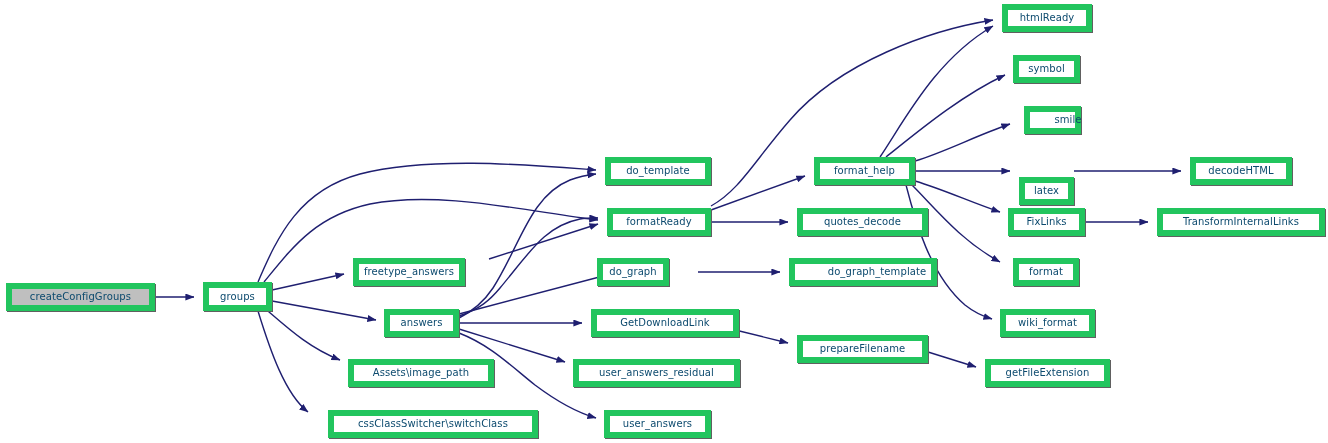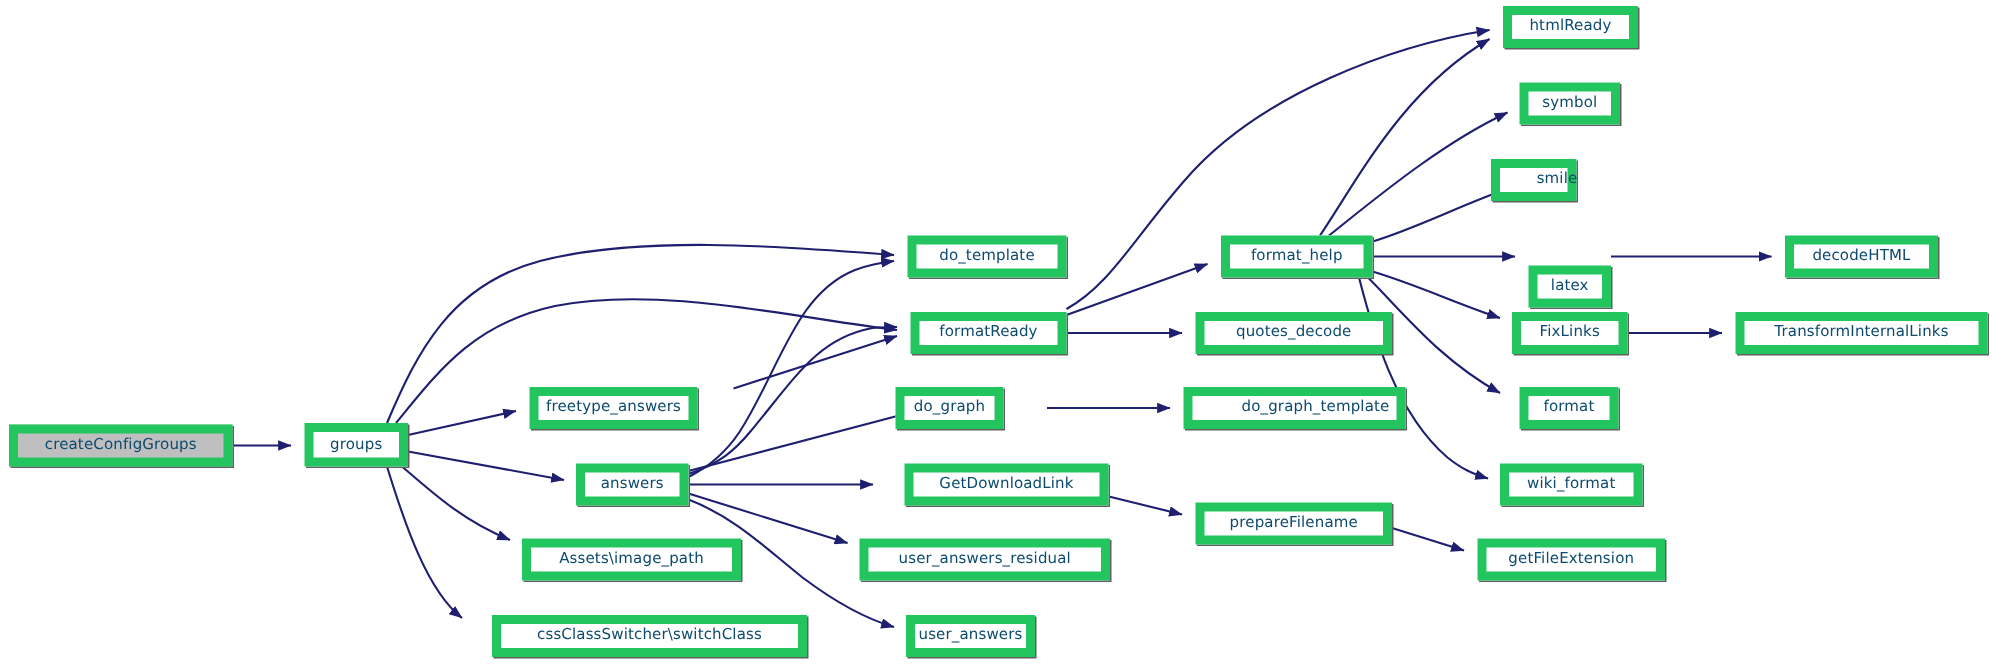--- a/index.html
+++ b/index.html
@@ -91,48 +91,48 @@
       </div>
       <div class="node" style="left: 605px; top: 157px; width: 106px; height: 28px;">
         <span>do_template</span>
       </div>
       <div class="node" style="left: 607px; top: 208px; width: 104px; height: 28px;">
         <span>formatReady</span>
       </div>
       <div class="node" style="left: 597px; top: 258px; width: 72px; height: 28px;">
         <span>do_graph</span>
       </div>
-      <div class="node" style="left: 591px; top: 309px; width: 136px; height: 28px; margin-left: 12px;">
+      <div class="node" style="left: 591px; top: 309px; width: 148px; height: 28px;">
         <span>GetDownloadLink</span>
       </div>
       <div class="node" style="left: 573px; top: 359px; width: 167px; height: 28px;">
         <span>user_answers_residual</span>
       </div>
-      <div class="node" style="left: 604px; top: 410px; width: 86px; height: 28px;">
+      <div class="node" style="left: 604px; top: 410px; width: 107px; height: 28px;">
         <span>user_answers</span>
       </div>
       <div class="node" style="left: 814px; top: 157px; width: 101px; height: 28px;">
         <span>format_help</span>
       </div>
       <div class="node" style="left: 797px; top: 208px; width: 131px; height: 28px;">
         <span>quotes_decode</span>
       </div>
       <div class="node" style="left: 789px; top: 258px; width: 148px; height: 28px; padding-left: 28px;">
         <span>do_graph_template</span>
       </div>
       <div class="node" style="left: 797px; top: 335px; width: 131px; height: 28px;">
         <span>prepareFilename</span>
       </div>
       <div class="node" style="left: 1002px; top: 4px; width: 90px; height: 28px;">
         <span>htmlReady</span>
       </div>
       <div class="node" style="left: 1013px; top: 55px; width: 67px; height: 28px;">
         <span>symbol</span>
       </div>
-      <div class="node" style="left: 994px; top: 106px; width: 57px; height: 28px; padding-left: 31px;">
+      <div class="node" style="left: 1024px; top: 106px; width: 57px; height: 28px; padding-left: 31px;">
         <span>smile</span>
       </div>
       <div class="node" style="left: 1019px; top: 157px; width: 55px; height: 28px; margin-top: 20px;">
         <span>latex</span>
       </div>
       <div class="node" style="left: 1008px; top: 208px; width: 77px; height: 28px;">
         <span>FixLinks</span>
       </div>
       <div class="node" style="left: 1013px; top: 258px; width: 66px; height: 28px;">
         <span>format</span>

